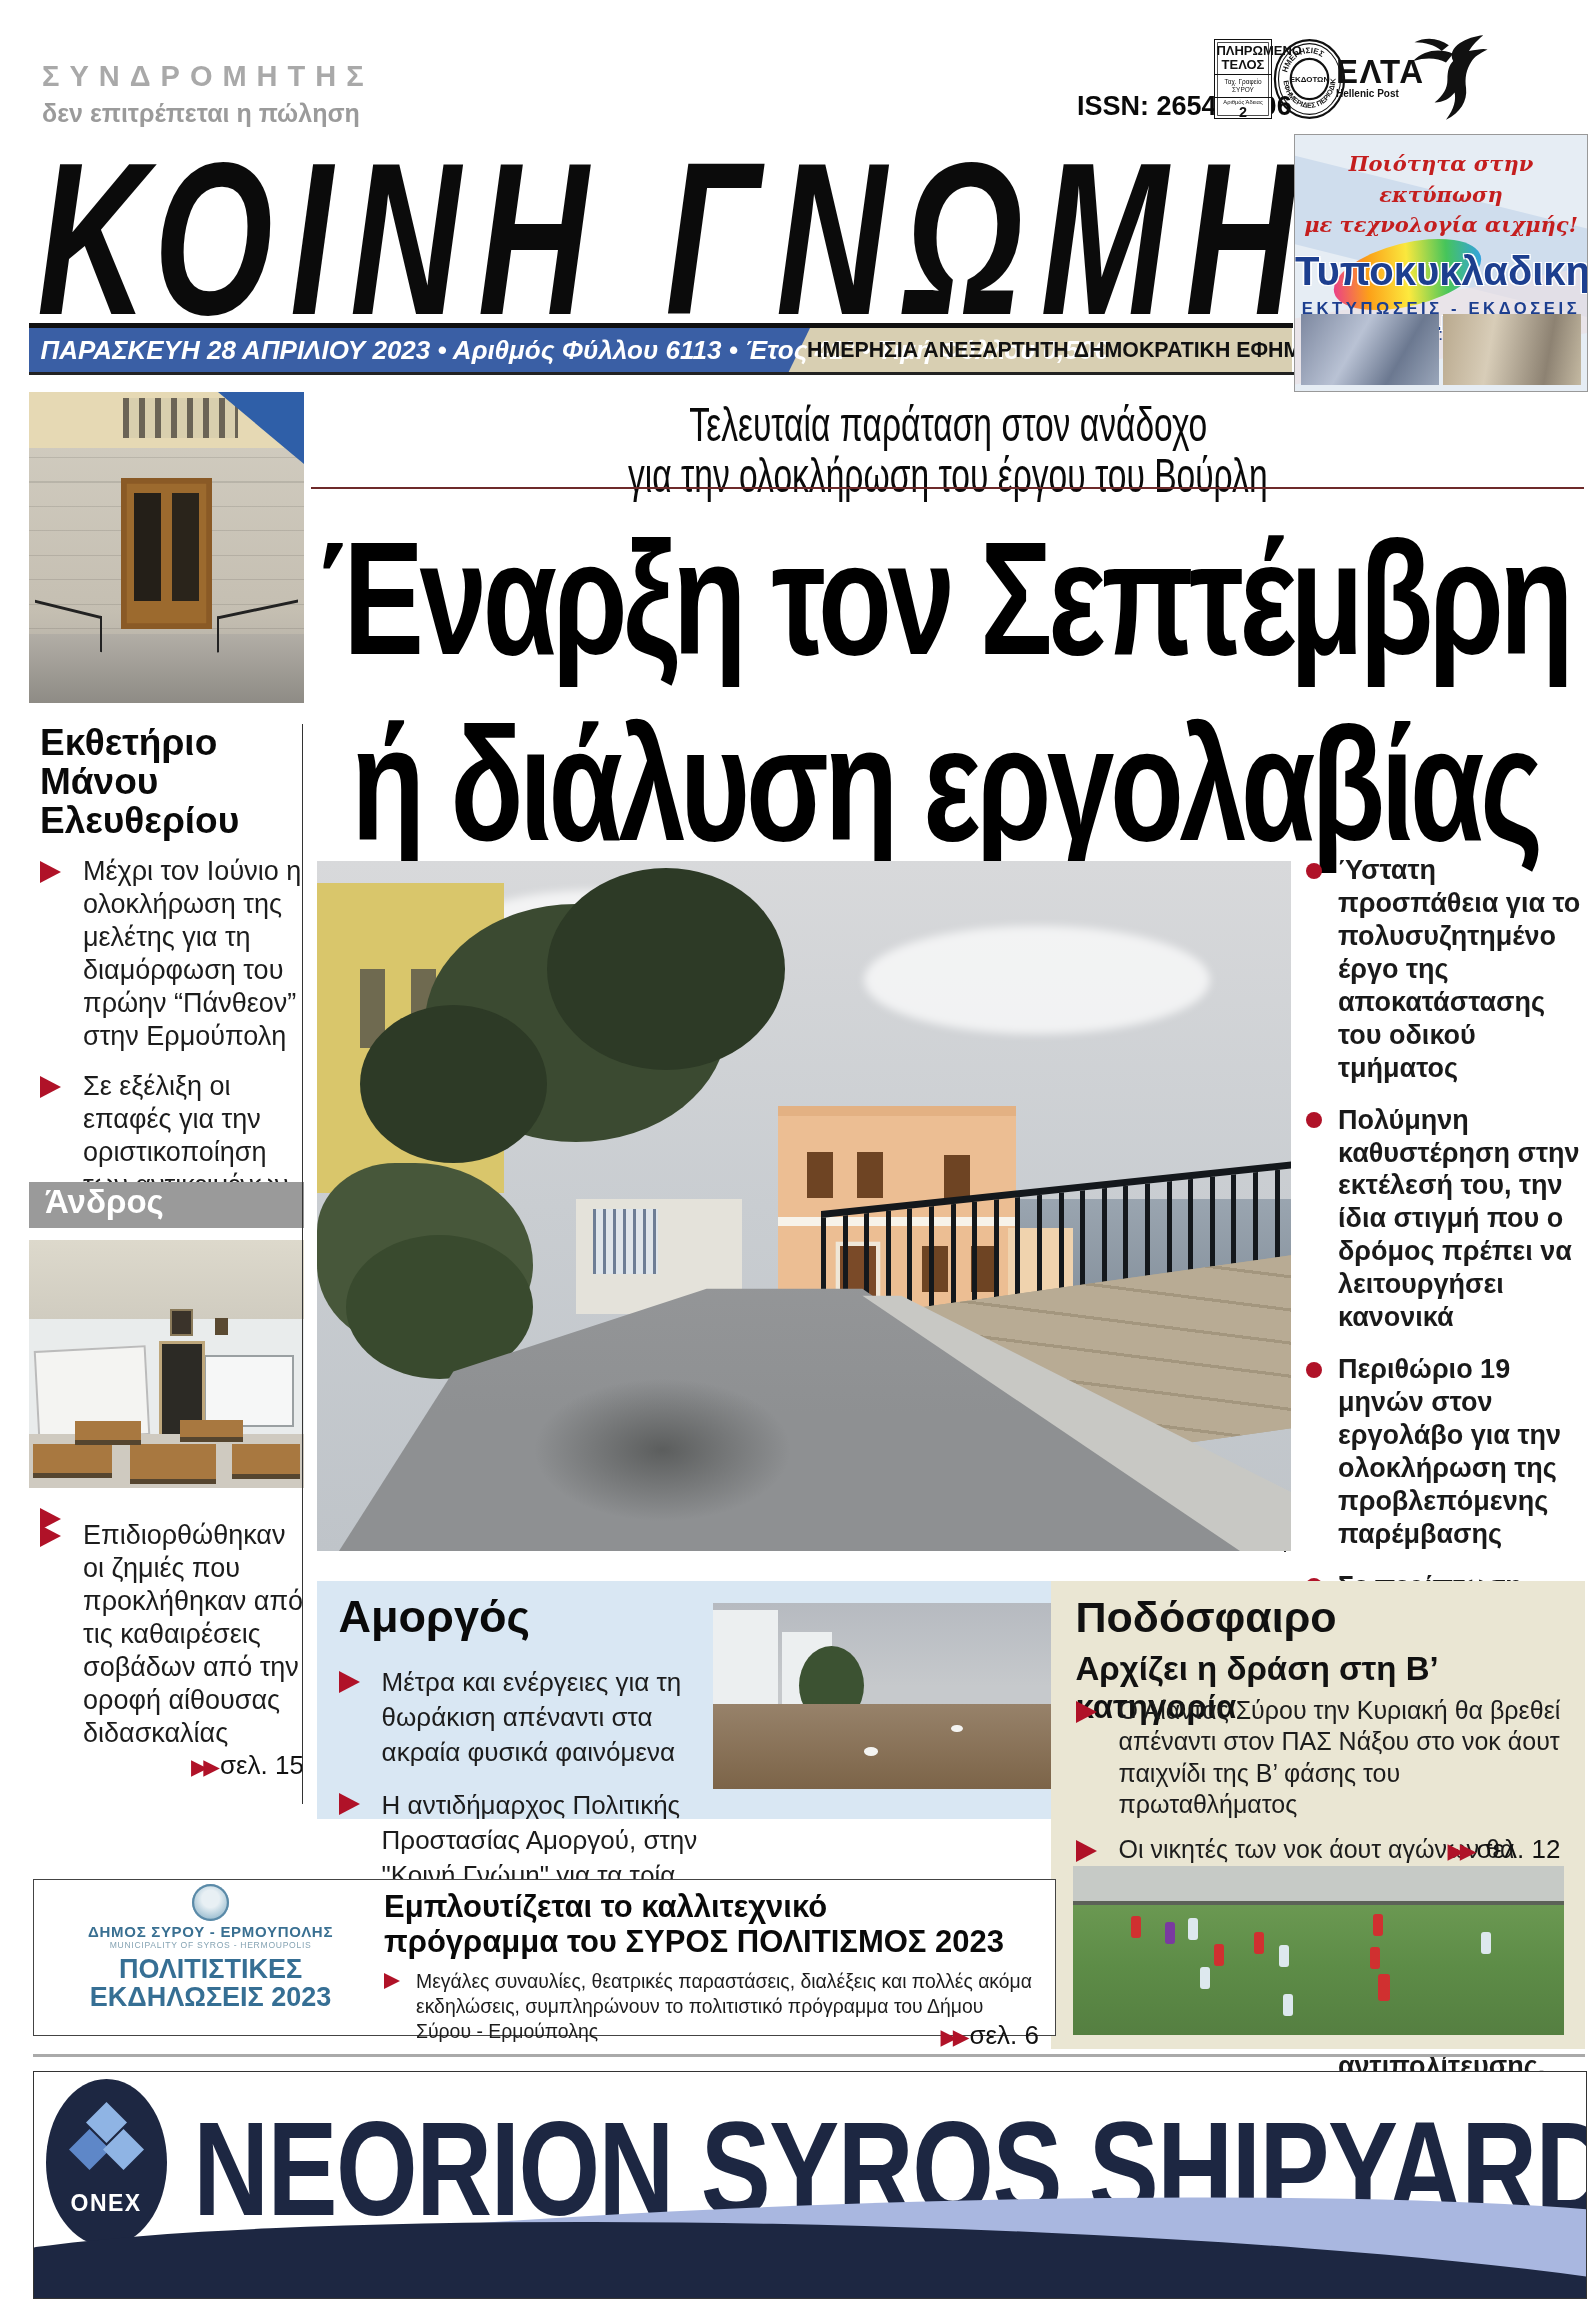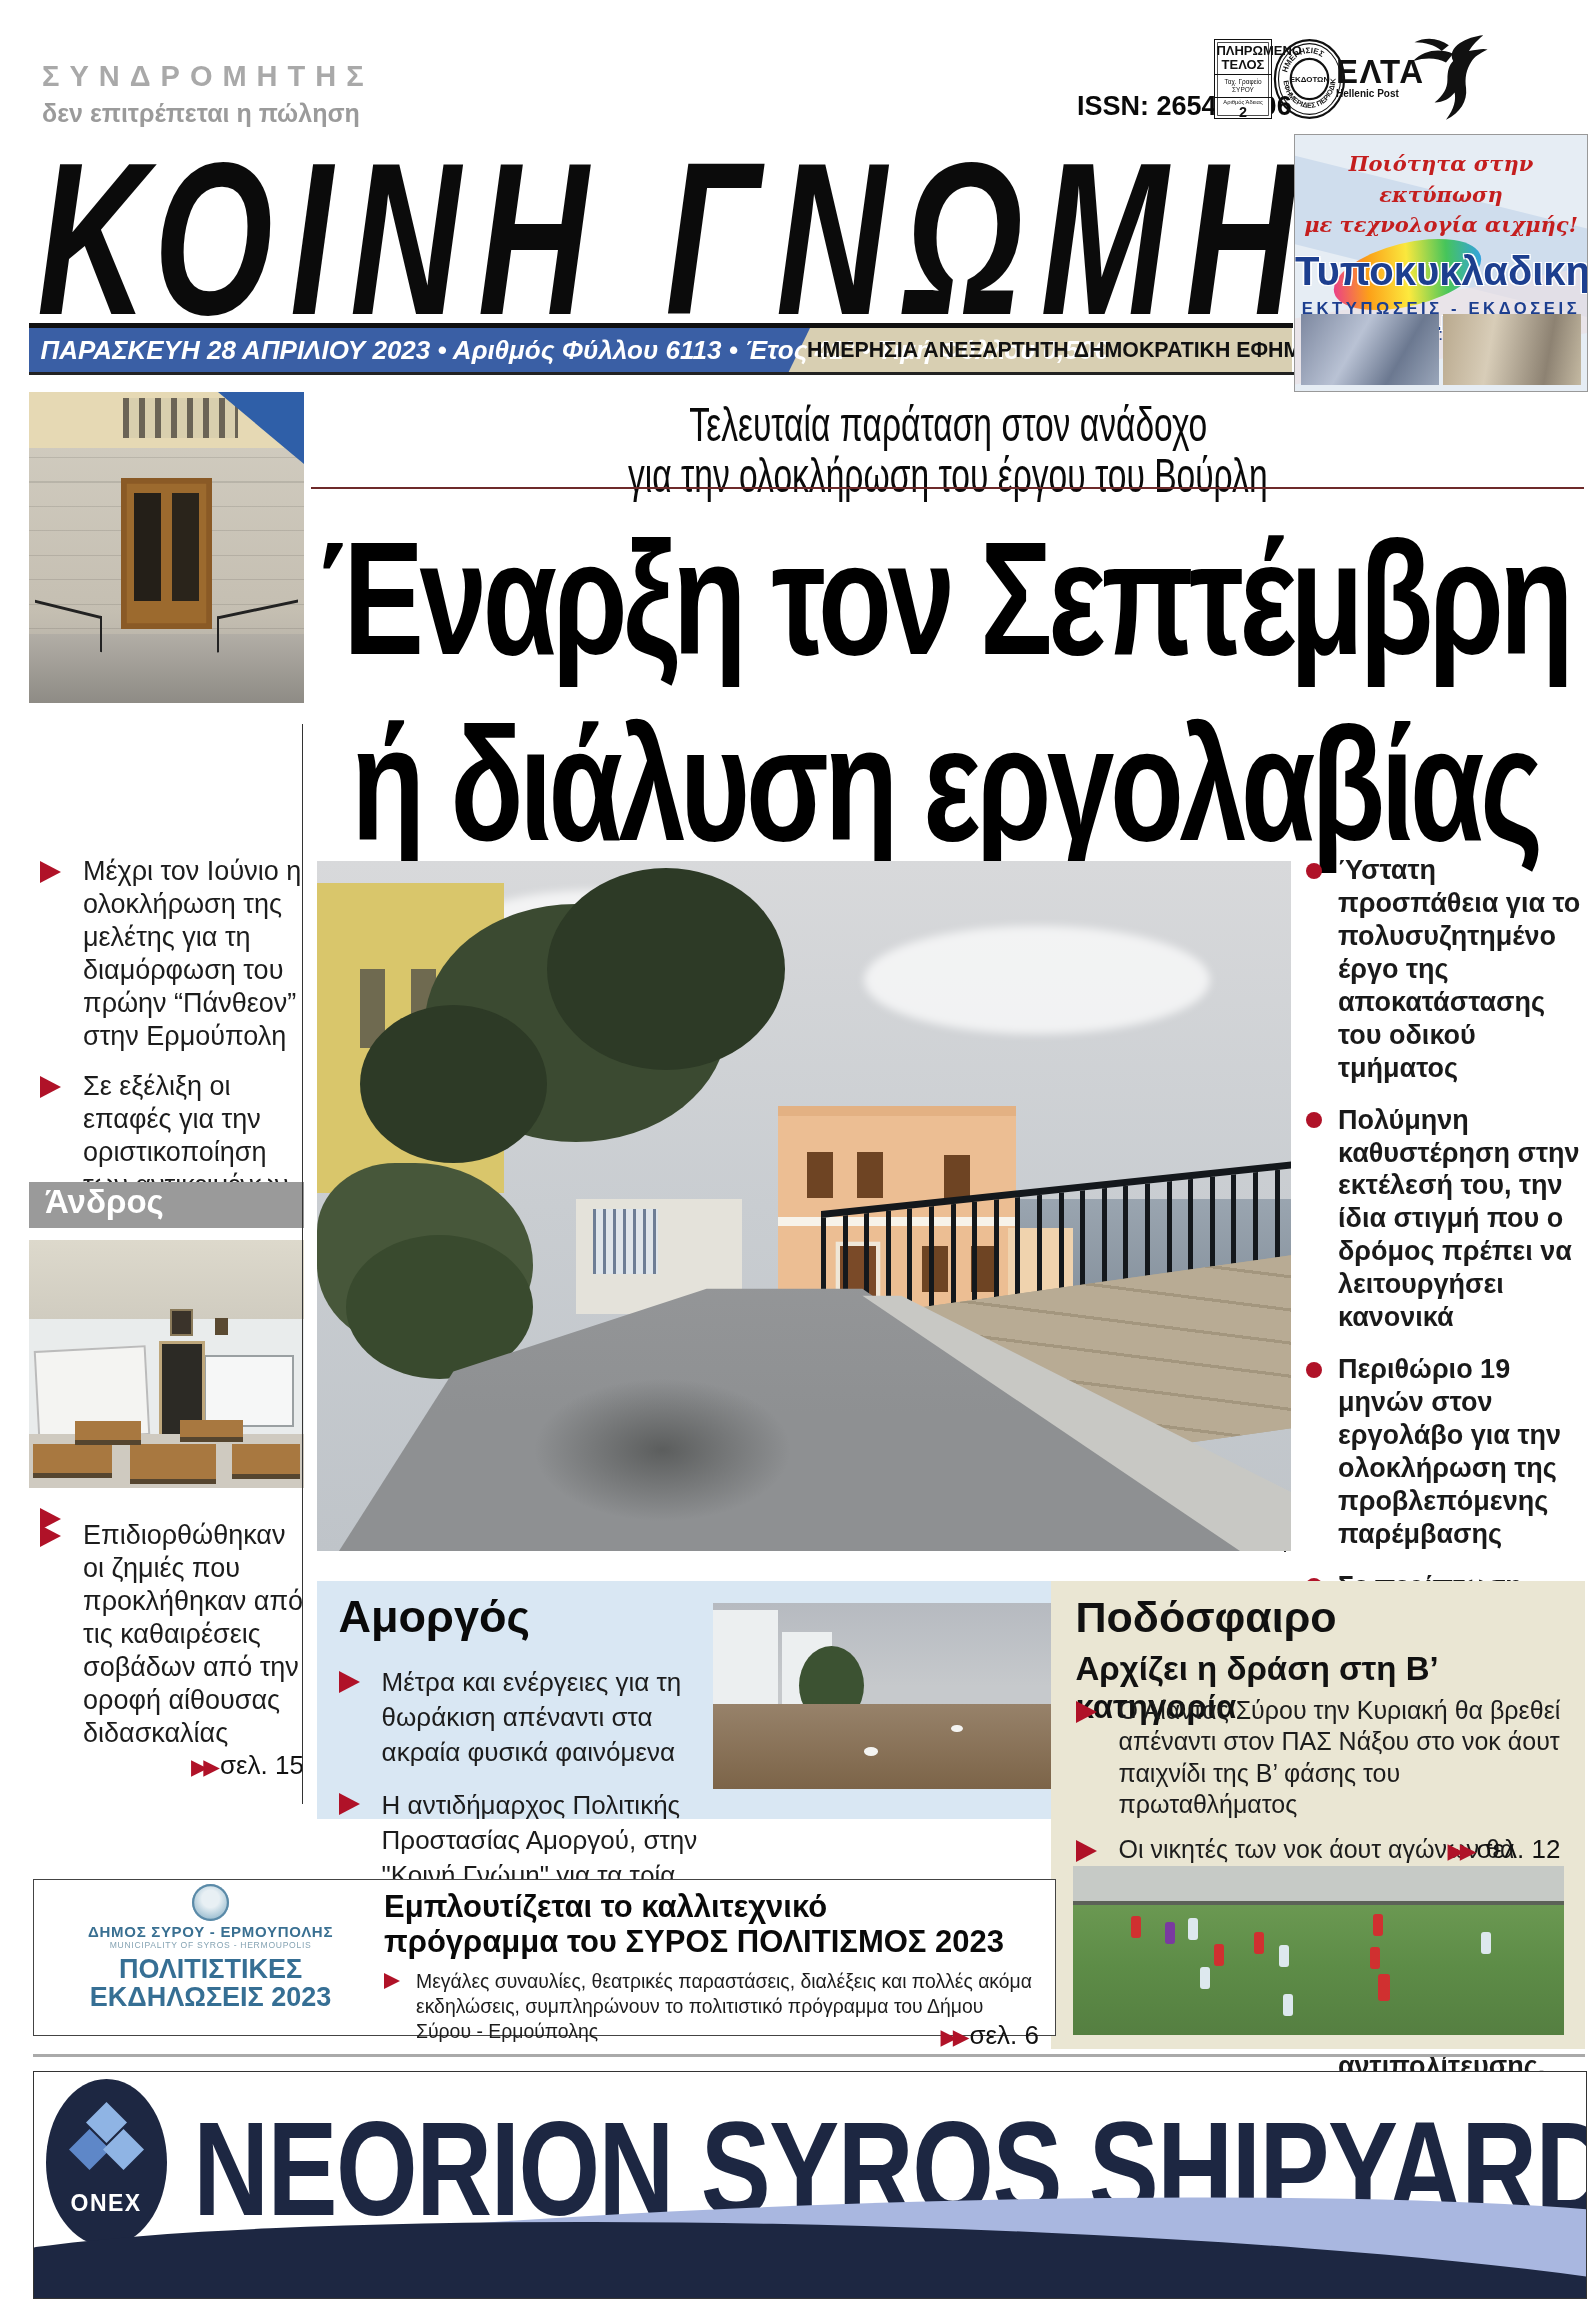--- a/index.html
+++ b/index.html
@@ -300,20 +300,21 @@
     <span>για την ολοκλήρωση του έργου του Βούρλη</span>
   </div>
   <div class="abs redrule"></div>
   <div class="abs headline" style="top:504px;">
     <span>Έναρξη τον Σεπτέμβρη</span>
   </div>
   <div class="abs headline" style="top:690px;">
     <span>ή διάλυση εργολαβίας</span>
   </div>
 
+  <div class="abs sb-heading">Εκθετήριο Μάνου Ελευθερίου</div>
 
   <div class="abs sb-bullets">
     <div class="bullet">
       <span class="tri"></span>
       <span>Μέχρι τον Ιούνιο η ολοκλήρωση της μελέτης για τη διαμόρφωση του πρώην “Πάνθεον” στην Ερμούπολη</span>
     </div>
     <div class="bullet">
       <span class="tri"></span>
       <span>Σε εξέλιξη οι επαφές για την οριστικοποίηση των αντικειμένων που θα εκτεθούν</span>
       <span class="plink"><span class="arrows">▶▶</span><span>σελ. 10</span></span>

